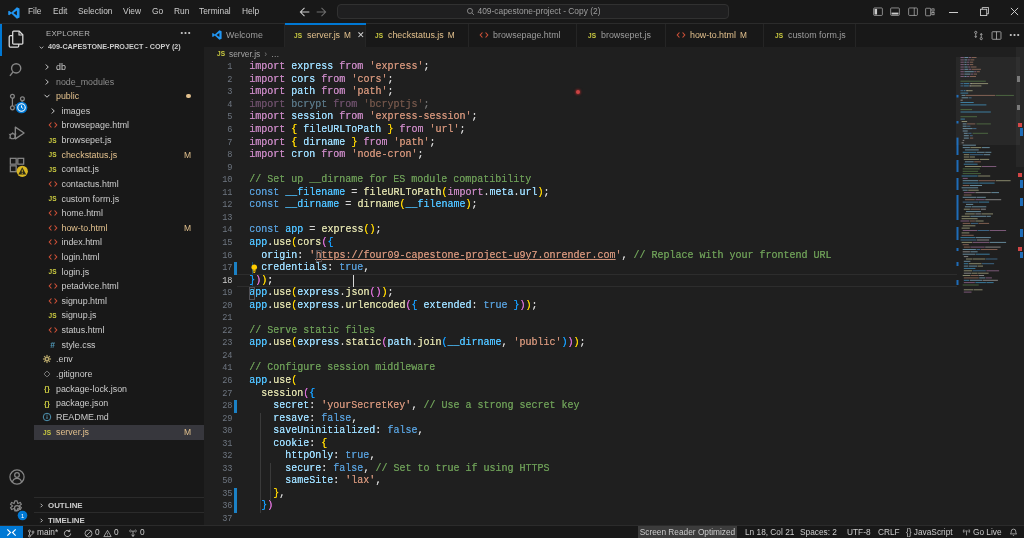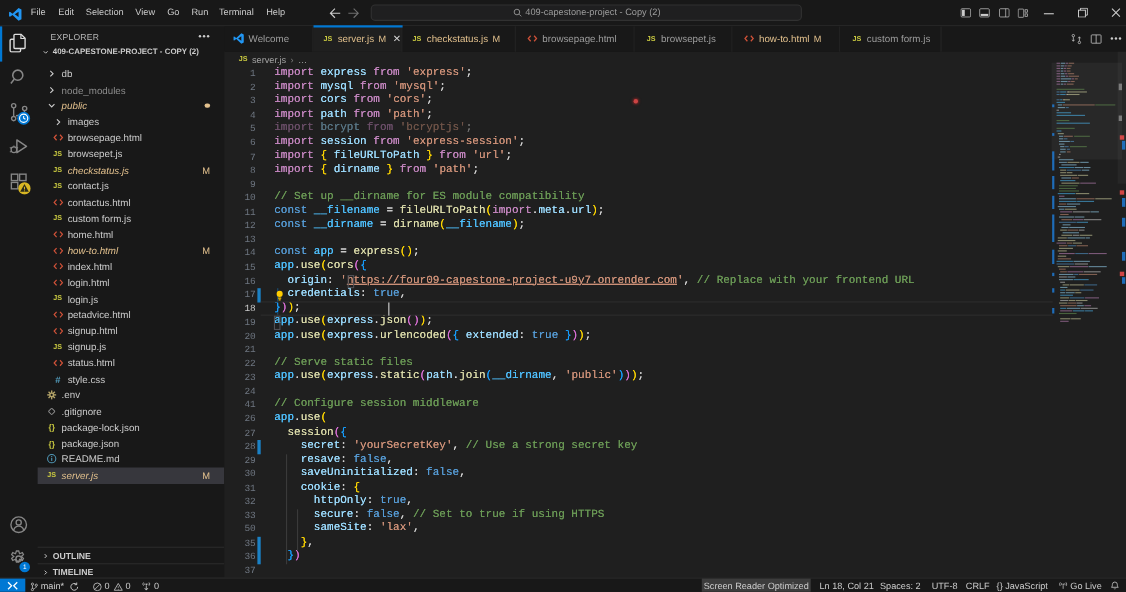--- a/index.html
+++ b/index.html
@@ -20,21 +20,21 @@
 #sb-head svg { position:absolute; left:4px; top:3.5px; }
 #sb-head span { position:absolute; left:14px; }
 .trow { position:absolute; left:0; width:170px; height:14.62px; display:flex; align-items:center; font-size:8.9px; color:#cccccc; }
 .trow.sel { background:#37373d; }
 .tind.d0 { width:8px; } .tind.d1 { width:13.5px; }
 .ticon { width:10px; height:10px; flex:none; margin-right:4px; }
 .fjs { flex:none; width:10px; margin-right:4px; font-size:6.5px; font-weight:bold; color:#cbcb41; text-align:center; }
 .fcss { flex:none; width:10px; margin-right:4px; font-size:8.5px; font-weight:bold; color:#519aba; text-align:center; }
 .fjson { flex:none; width:10px; margin-right:4px; font-size:7.5px; font-weight:bold; color:#cbcb41; text-align:center; }
 .tlabel { white-space:nowrap; }
-.gold { color:#e2c08d;font-style:italic; }
+.gold { color:#e2c08d; }
 .dimtxt { color:#8c8c8c; }
 .mbadge { position:absolute; right:13px; font-size:8.5px; color:#e2c08d; }
 .dotbadge { position:absolute; right:13.5px; width:4.5px; height:4.5px; border-radius:50%; background:#e2c08d; }
 .sbsection { position:absolute; left:0; width:170px; height:15px; border-top:1px solid #2b2b2b; font-size:7.9px; font-weight:bold; color:#cccccc; line-height:15px; }
 .sbsection svg { position:absolute; left:4px; top:4px; }
 .sbsection span { position:absolute; left:14px; }
 
 #editor { position:absolute; left:204px; top:24px; width:820px; height:501px; background:#1f1f1f; }
 #tabs { position:absolute; left:0; top:0; width:820px; height:22.5px; background:#181818; }
 .tab { position:absolute; top:0; height:22.5px; display:flex; align-items:center; font-size:8.9px; color:#9d9d9d; border-right:1px solid #252525; background:#181818; }
@@ -442,27 +442,27 @@
 <div class="ln">31</div>
 <div class="ln">32</div>
 <div class="ln">33</div>
 <div class="ln">50</div>
 <div class="ln">35</div>
 <div class="ln">36</div>
 <div class="ln">37</div>
       </div>
   <div id="code">
         <div class="cl"><i class="p">import</i> <i class="lb">express</i> <i class="p">from</i> <i class="st">'express'</i><i class="pu">;</i></div>
-<div class="cl"><i class="p">import</i> <i class="lb">mysql</i> <i class="p">from</i> <i class="st">'mysql'</i><i class="pu">;</i></div>
 <div class="cl"><i class="p">import</i> <i class="lb">cors</i> <i class="p">from</i> <i class="st">'cors'</i><i class="pu">;</i></div>
 <div class="cl"><i class="p">import</i> <i class="lb">path</i> <i class="p">from</i> <i class="st">'path'</i><i class="pu">;</i></div>
 <div class="cl"><span class="dim"><i class="p">import</i> <i class="lb">bcrypt</i> <i class="p">from</i> <i class="st">'bcryptjs'</i><i class="pu">;</i></span></div>
 <div class="cl"><i class="p">import</i> <i class="lb">session</i> <i class="p">from</i> <i class="st">'express-session'</i><i class="pu">;</i></div>
 <div class="cl"><i class="p">import</i> <i class="b1">{</i> <i class="lb">fileURLToPath</i> <i class="b1">}</i> <i class="p">from</i> <i class="st">'url'</i><i class="pu">;</i></div>
 <div class="cl"><i class="p">import</i> <i class="b1">{</i> <i class="lb">dirname</i> <i class="b1">}</i> <i class="p">from</i> <i class="st">'path'</i><i class="pu">;</i></div>
+<div class="cl"><i class="p">import</i> <i class="lb">cron</i> <i class="p">from</i> <i class="st">'node-cron'</i><i class="pu">;</i></div>
 <div class="cl">&nbsp;</div>
 <div class="cl"><i class="c">// Set up __dirname for ES module compatibility</i></div>
 <div class="cl"><i class="kb">const</i> <i class="cy">__filename</i> <i class="pu">=</i> <i class="fn">fileURLToPath</i><i class="b1">(</i><i class="p">import</i><i class="pu">.</i><i class="lb">meta</i><i class="pu">.</i><i class="lb">url</i><i class="b1">)</i><i class="pu">;</i></div>
 <div class="cl"><i class="kb">const</i> <i class="cy">__dirname</i> <i class="pu">=</i> <i class="fn">dirname</i><i class="b1">(</i><i class="cy">__filename</i><i class="b1">)</i><i class="pu">;</i></div>
 <div class="cl">&nbsp;</div>
 <div class="cl"><i class="kb">const</i> <i class="cy">app</i> <i class="pu">=</i> <i class="fn">express</i><i class="b1">()</i><i class="pu">;</i></div>
 <div class="cl"><i class="cy">app</i><i class="pu">.</i><i class="fn">use</i><i class="b1">(</i><i class="fn">cors</i><i class="b2">(</i><i class="b3">{</i></div>
 <div class="cl">  <i class="lb">origin</i><i class="pu">:</i> <i class="st">'</i><i class="st u">https://four09-capestone-project-u9y7.onrender.com</i><i class="st">'</i><i class="pu">,</i> <i class="c">// Replace with your frontend URL</i></div>
 <div class="cl">  <i class="lb">credentials</i><i class="pu">:</i> <i class="kb">true</i><i class="pu">,</i></div>
 <div class="cl"><i class="b3">}</i><i class="b2">)</i><i class="b1">)</i><i class="pu">;</i></div>

